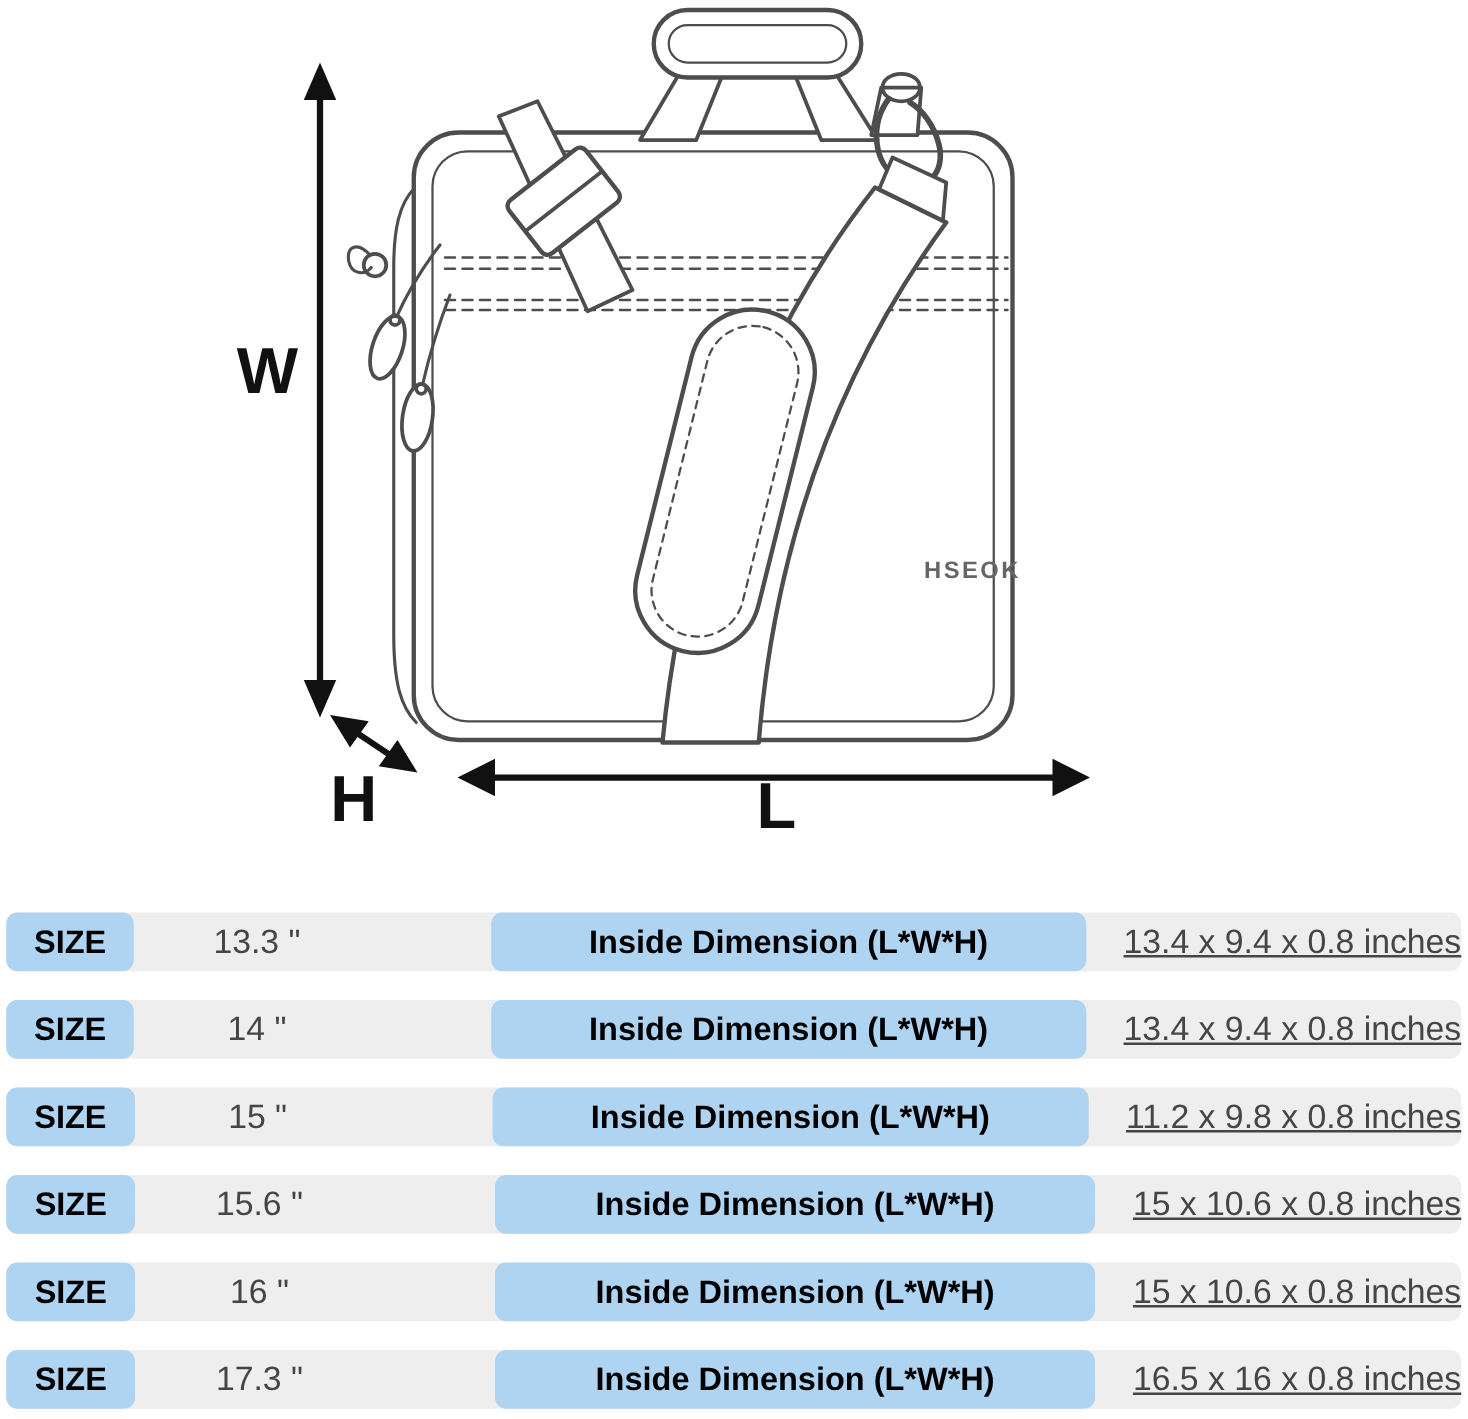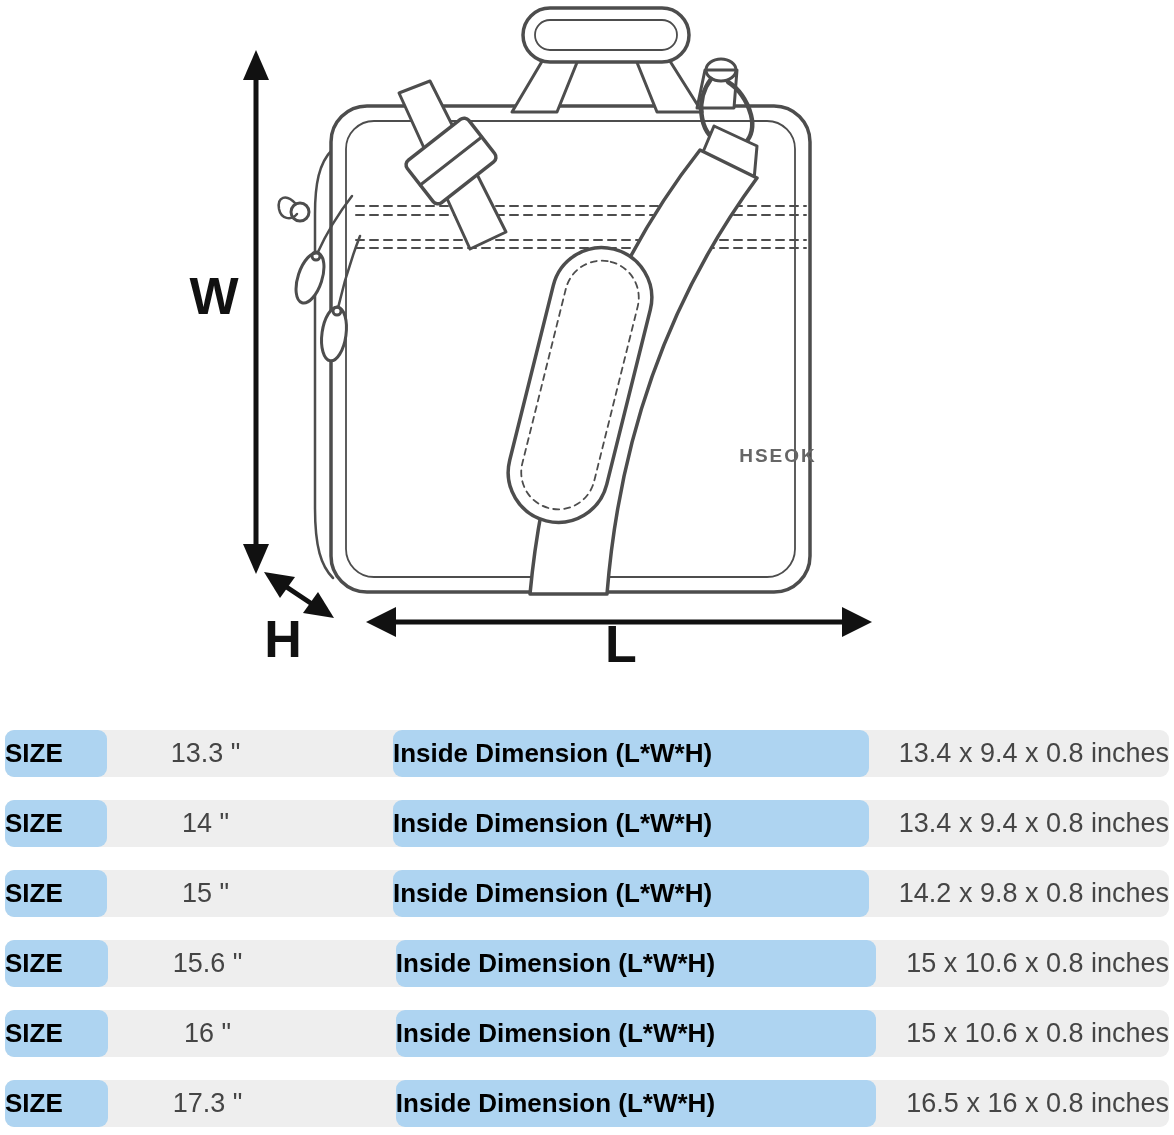--- a/index.html
+++ b/index.html
@@ -20,36 +20,38 @@
     margin: 0 5px 23px 5px;
     background: var(--row_bg, #eeeeee);
     border-radius: 9px;
   }
   .pill {
     background: var(--pill, #aed4f1);
     border-radius: 9px;
     height: 47px;
     display: flex;
     align-items: center;
+    justify-content: center;
     font-weight: bold;
     color: #000;
   }
   .size-pill { width: 104px; font-size: 26px; }
   .size-value {
     width: 200px;
     text-align: center;
     font-size: 27px;
     color: var(--value_text, #444444);
   }
   .dim-pill { width: 484px; margin-left: 89px; font-size: 26px; }
   .dim-value {
     margin-left: 30px;
     font-size: 27px;
     color: var(--value_text, #444444);
     white-space: nowrap;
+    text-decoration: underline;
   }
 </style>
 </head>
 <body>
 
 <div class="diagram-wrap">
   <svg width="1174" height="712" viewBox="0 0 1174 712" xmlns="http://www.w3.org/2000/svg">
     <g fill="none" stroke="#4d4d4d" stroke-width="3" stroke-linejoin="round" stroke-linecap="round">
 
       <g>
@@ -156,21 +158,21 @@
   </div>
 
   <div class="row">
     <div class="pill size-pill">
       <span>SIZE</span>
     </div>
     <div class="size-value">15 "</div>
     <div class="pill dim-pill">
       <span>Inside Dimension (L*W*H)</span>
     </div>
-    <div class="dim-value">14.2 x 9.8 x 0.8 inches</div>
+    <div class="dim-value">11.2 x 9.8 x 0.8 inches</div>
   </div>
 
   <div class="row">
     <div class="pill size-pill">
       <span>SIZE</span>
     </div>
     <div class="size-value">15.6 "</div>
     <div class="pill dim-pill">
       <span>Inside Dimension (L*W*H)</span>
     </div>

